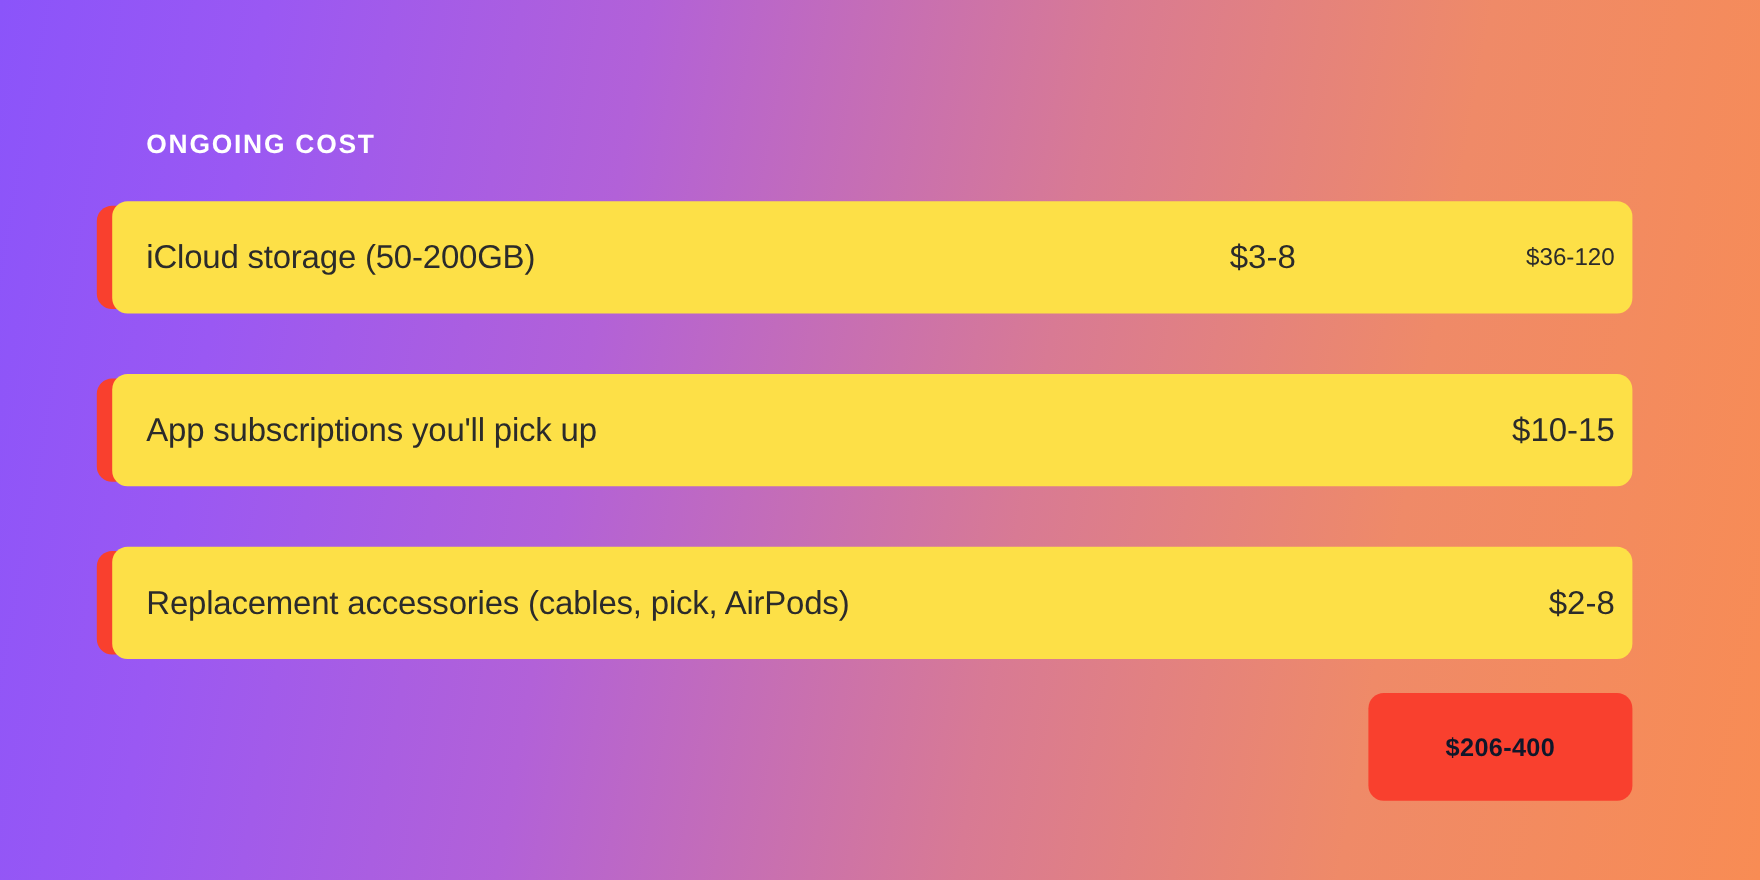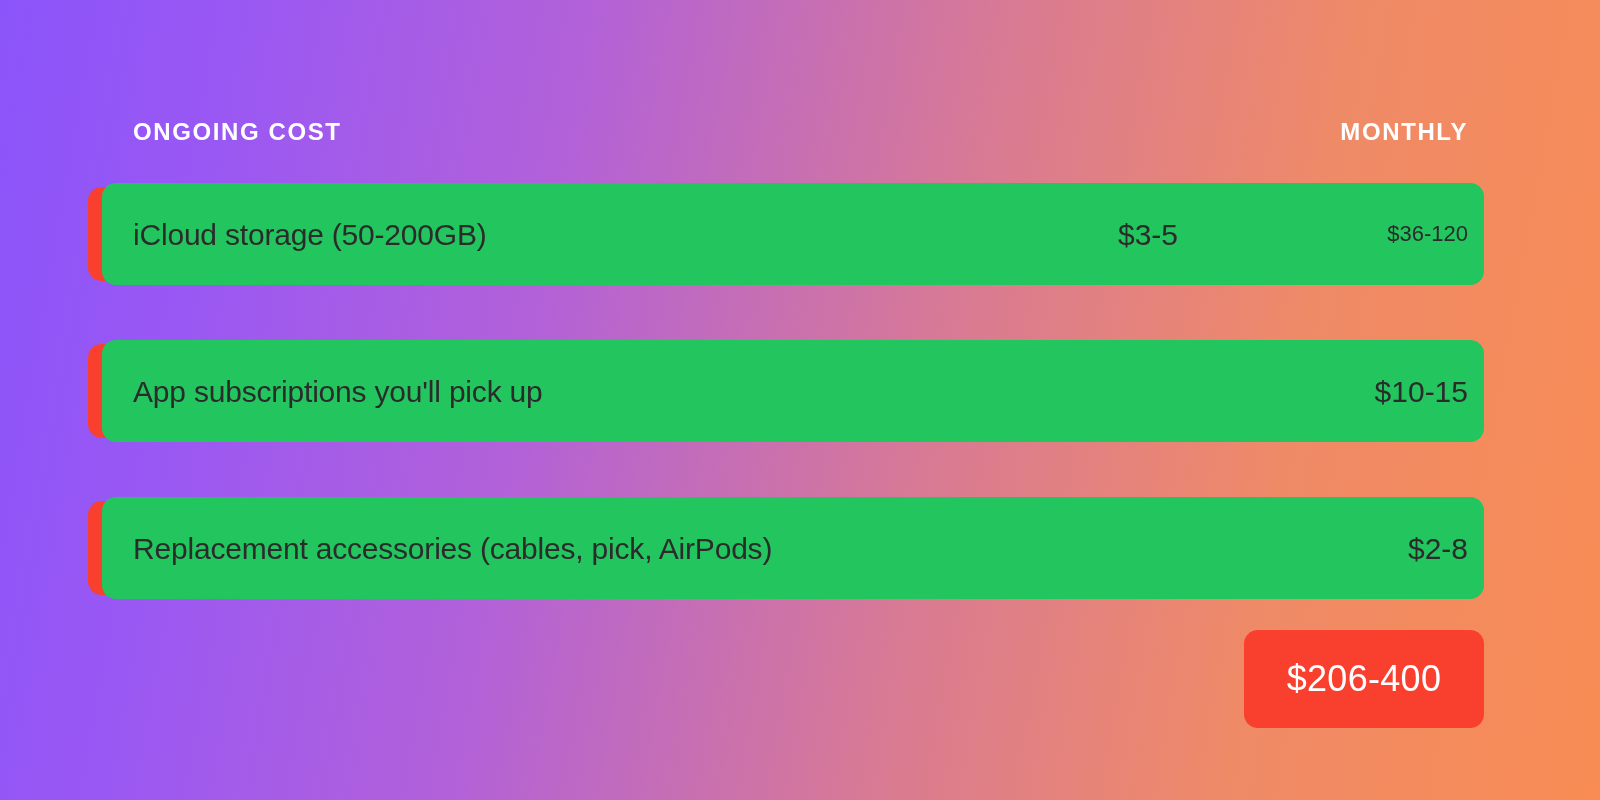--- a/index.html
+++ b/index.html
@@ -73,21 +73,21 @@
     background: #f9402e;
     border-radius: 14px 0 0 14px;
   }
 
   .row-card {
     position: absolute;
     left: 14px;
     top: 0;
     right: 0;
     height: 102px;
-    background: #22c55e;
+    background: #fde047;
     border-radius: 14px;
     display: flex;
     align-items: center;
     padding: 0 16px 0 31px;
   }
 
   .cell-label {
     flex: 1 1 auto;
     color: #2b2b2b;
     font-size: 30px;
@@ -132,45 +132,44 @@
     border-radius: 14px;
     height: 98px;
     min-width: 240px;
     padding: 0 26px;
     display: flex;
     align-items: center;
     justify-content: center;
   }
 
   .total-badge-text {
-    color: #ffffff;
-    font-size: 36px;
-    font-weight: normal;
+    color: #0f172a;
+    font-size: 23px;
+    font-weight: bold;
     letter-spacing: 0.3px;
     white-space: nowrap;
     line-height: 1;
   }
 </style>
 </head>
 <body>
 
 <div class="board">
 
   <div class="table-header">
     <div class="th th-label">ONGOING COST</div>
-    <div class="th th-monthly">MONTHLY</div>
   </div>
 
   <div class="rows">
 
     <div class="row-wrap">
       <div class="row-accent"></div>
       <div class="row-card">
         <div class="cell-label">iCloud storage (50-200GB)</div>
-        <div class="cell-monthly">$3-5</div>
+        <div class="cell-monthly">$3-8</div>
         <div class="cell-yearly">$36-120</div>
       </div>
     </div>
 
     <div class="row-wrap">
       <div class="row-accent"></div>
       <div class="row-card">
         <div class="cell-label">App subscriptions you'll pick up</div>
         <div class="cell-monthly">$10-15</div>
       </div>

